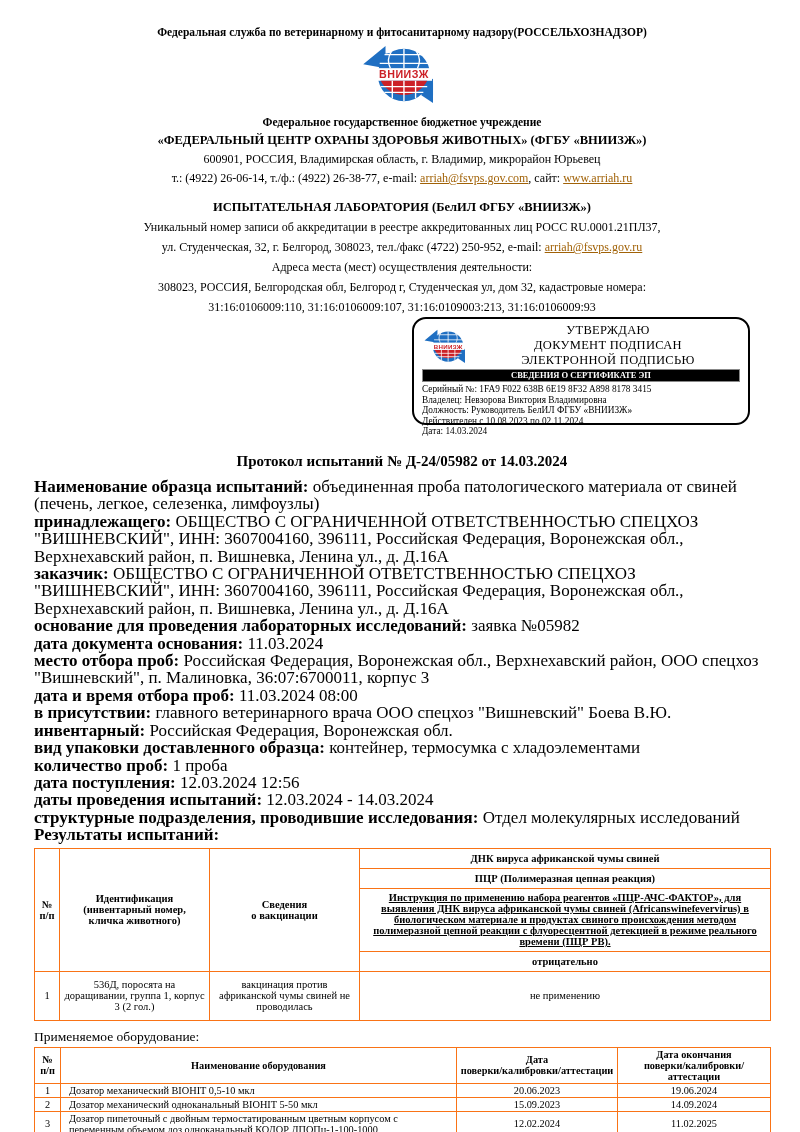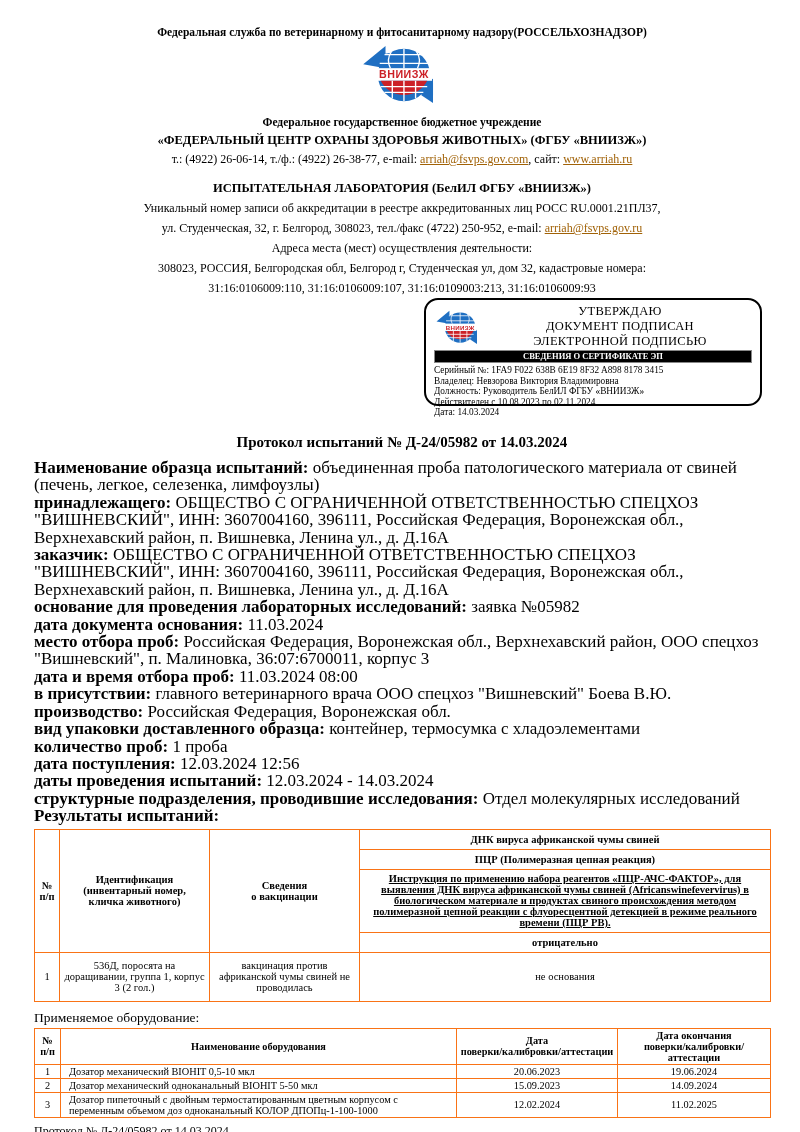--- a/index.html
+++ b/index.html
@@ -10,21 +10,21 @@
   
   .agency{font-size:11.5px;font-weight:bold;margin:6px 0 0;}
   .logo-wrap{text-align:center;margin:4px 0 0;}
   .inst-type{font-size:11.5px;font-weight:bold;margin:6px 0 0;}
   .inst-name{font-size:12.5px;font-weight:bold;margin:5px 0 0;}
   .hline{font-size:12px;margin:4px 0 0;}
   .lab-title{font-size:12.5px;font-weight:bold;margin:14px 0 0;}
   .lab-line{font-size:12px;margin:5px 0 0;}
   
   .stamp-zone{position:relative;height:108px;margin-top:2px;}
-  .stamp{position:absolute;right:8px;top:0;width:322px;height:96px;border:2px solid #000;border-radius:14px;padding:4px 6px;background:#fff;}
+  .stamp{position:absolute;right:20px;top:0;width:322px;height:96px;border:2px solid #000;border-radius:14px;padding:4px 6px;background:#fff;}
   .stamp-top{display:flex;align-items:center;}
   .stamp-titles{flex:1;text-align:center;font-size:12.5px;line-height:15px;letter-spacing:.3px;}
   .cert-bar{margin:1px 2px 0;background:#000000;color:#fff;font-size:8.5px;font-weight:bold;text-align:center;padding:1px 0 2px;box-shadow:inset 0 0 0 1px #888;}
   .stamp-details{font-size:9.3px;line-height:10.6px;margin:2px 2px 0;}
   
   .doc-title{font-size:15px;font-weight:bold;text-align:center;margin:28px 0 8px;}
   .field{font-size:17px;line-height:17.4px;margin:0;}
   
   table{border-collapse:collapse;width:737px;}
   td{border:1px solid #f97316;font-size:10.5px;text-align:center;vertical-align:middle;padding:1px 3px;white-space:pre-line;}
@@ -74,20 +74,21 @@
   <p class="agency c">Федеральная служба по ветеринарному и фитосанитарному надзору(РОССЕЛЬХОЗНАДЗОР)</p>
 
   <div class="logo-wrap">
     <svg width="96" height="64" viewBox="0 0 96 66">
         <use href="#globe"></use>
       </svg>
   </div>
 
   <p class="inst-type c">Федеральное государственное бюджетное учреждение</p>
   <p class="inst-name c">«ФЕДЕРАЛЬНЫЙ ЦЕНТР ОХРАНЫ ЗДОРОВЬЯ ЖИВОТНЫХ» (ФГБУ «ВНИИЗЖ»)</p>
+  <p class="hline c">600901, РОССИЯ, Владимирская область, г. Владимир, микрорайон Юрьевец</p>
   <p class="hline c"><span>т.: (4922) 26-06-14, т./ф.: (4922) 26-38-77, e-mail:</span> <span class="link">arriah@fsvps.gov.com</span><span>, сайт:</span> <span class="link">www.arriah.ru</span></p>
 
   <p class="lab-title c">ИСПЫТАТЕЛЬНАЯ ЛАБОРАТОРИЯ (БелИЛ ФГБУ «ВНИИЗЖ»)</p>
   <p class="lab-line c">Уникальный номер записи об аккредитации в реестре аккредитованных лиц РОСС RU.0001.21ПЛ37,</p>
   <p class="lab-line c"><span>ул. Студенческая, 32, г. Белгород, 308023, тел./факс (4722) 250-952, e-mail:</span> <span class="link">arriah@fsvps.gov.ru</span></p>
   <p class="lab-line c">Адреса места (мест) осуществления деятельности:</p>
   <p class="lab-line c">308023, РОССИЯ, Белгородская обл, Белгород г, Студенческая ул, дом 32, кадастровые номера:</p>
   <p class="lab-line c">31:16:0106009:110, 31:16:0106009:107, 31:16:0109003:213, 31:16:0106009:93</p>
 
   <div class="stamp-zone">
@@ -116,21 +117,21 @@
   <p class="doc-title">Протокол испытаний № Д-24/05982 от 14.03.2024</p>
 
   <p class="field"><b>Наименование образца испытаний:</b> <span>объединенная проба патологического материала от свиней (печень, легкое, селезенка, лимфоузлы)</span></p>
   <p class="field"><b>принадлежащего:</b> <span>ОБЩЕСТВО С ОГРАНИЧЕННОЙ ОТВЕТСТВЕННОСТЬЮ СПЕЦХОЗ "ВИШНЕВСКИЙ", ИНН: 3607004160, 396111, Российская Федерация, Воронежская обл., Верхнехавский район, п. Вишневка, Ленина ул., д. Д.16А</span></p>
   <p class="field"><b>заказчик:</b> <span>ОБЩЕСТВО С ОГРАНИЧЕННОЙ ОТВЕТСТВЕННОСТЬЮ СПЕЦХОЗ "ВИШНЕВСКИЙ", ИНН: 3607004160, 396111, Российская Федерация, Воронежская обл., Верхнехавский район, п. Вишневка, Ленина ул., д. Д.16А</span></p>
   <p class="field"><b>основание для проведения лабораторных исследований:</b> <span>заявка №05982</span></p>
   <p class="field"><b>дата документа основания:</b> <span>11.03.2024</span></p>
   <p class="field"><b>место отбора проб:</b> <span>Российская Федерация, Воронежская обл., Верхнехавский район, ООО спецхоз "Вишневский", п. Малиновка, 36:07:6700011, корпус 3</span></p>
   <p class="field"><b>дата и время отбора проб:</b> <span>11.03.2024 08:00</span></p>
   <p class="field"><b>в присутствии:</b> <span>главного ветеринарного врача ООО спецхоз "Вишневский" Боева В.Ю.</span></p>
-  <p class="field"><b>производство:</b> <span>Российская Федерация, Воронежская обл.</span></p>
+  <p class="field"><b>инвентарный:</b> <span>Российская Федерация, Воронежская обл.</span></p>
   <p class="field"><b>вид упаковки доставленного образца:</b> <span>контейнер, термосумка с хладоэлементами</span></p>
   <p class="field"><b>количество проб:</b> <span>1 проба</span></p>
   <p class="field"><b>дата поступления:</b> <span>12.03.2024 12:56</span></p>
   <p class="field"><b>даты проведения испытаний:</b> <span>12.03.2024 - 14.03.2024</span></p>
   <p class="field"><b>структурные подразделения, проводившие исследования:</b> <span>Отдел молекулярных исследований</span></p>
   <p class="field"><b>Результаты испытаний:</b></p>
 
   <table class="results">
     <colgroup>
         <col style="width:25px">
@@ -155,21 +156,21 @@
     <tr>
           <td class="instr">Инструкция по применению набора реагентов «ПЦР-АЧС-ФАКТОР», для выявления ДНК вируса африканской чумы свиней (Africanswinefevervirus) в биологическом материале и продуктах свиного происхождения методом полимеразной цепной реакции с флуоресцентной детекцией в режиме реального времени (ПЦР РВ).</td>
         </tr>
     <tr>
           <td class="hd" style="height:17px">отрицательно</td>
         </tr>
     <tr class="res-row">
       <td>1</td>
       <td>536Д, поросята на доращивании, группа 1, корпус 3 (2 гол.)</td>
       <td>вакцинация против африканской чумы свиней не проводилась</td>
-      <td>не основания</td>
+      <td>не применению</td>
     </tr>
   </tbody>
     </table>
 
   <p class="equip-title">Применяемое оборудование:</p>
   <table class="equip">
     <colgroup>
         <col style="width:26px">
         <col style="width:396px">
         <col style="width:161px">

